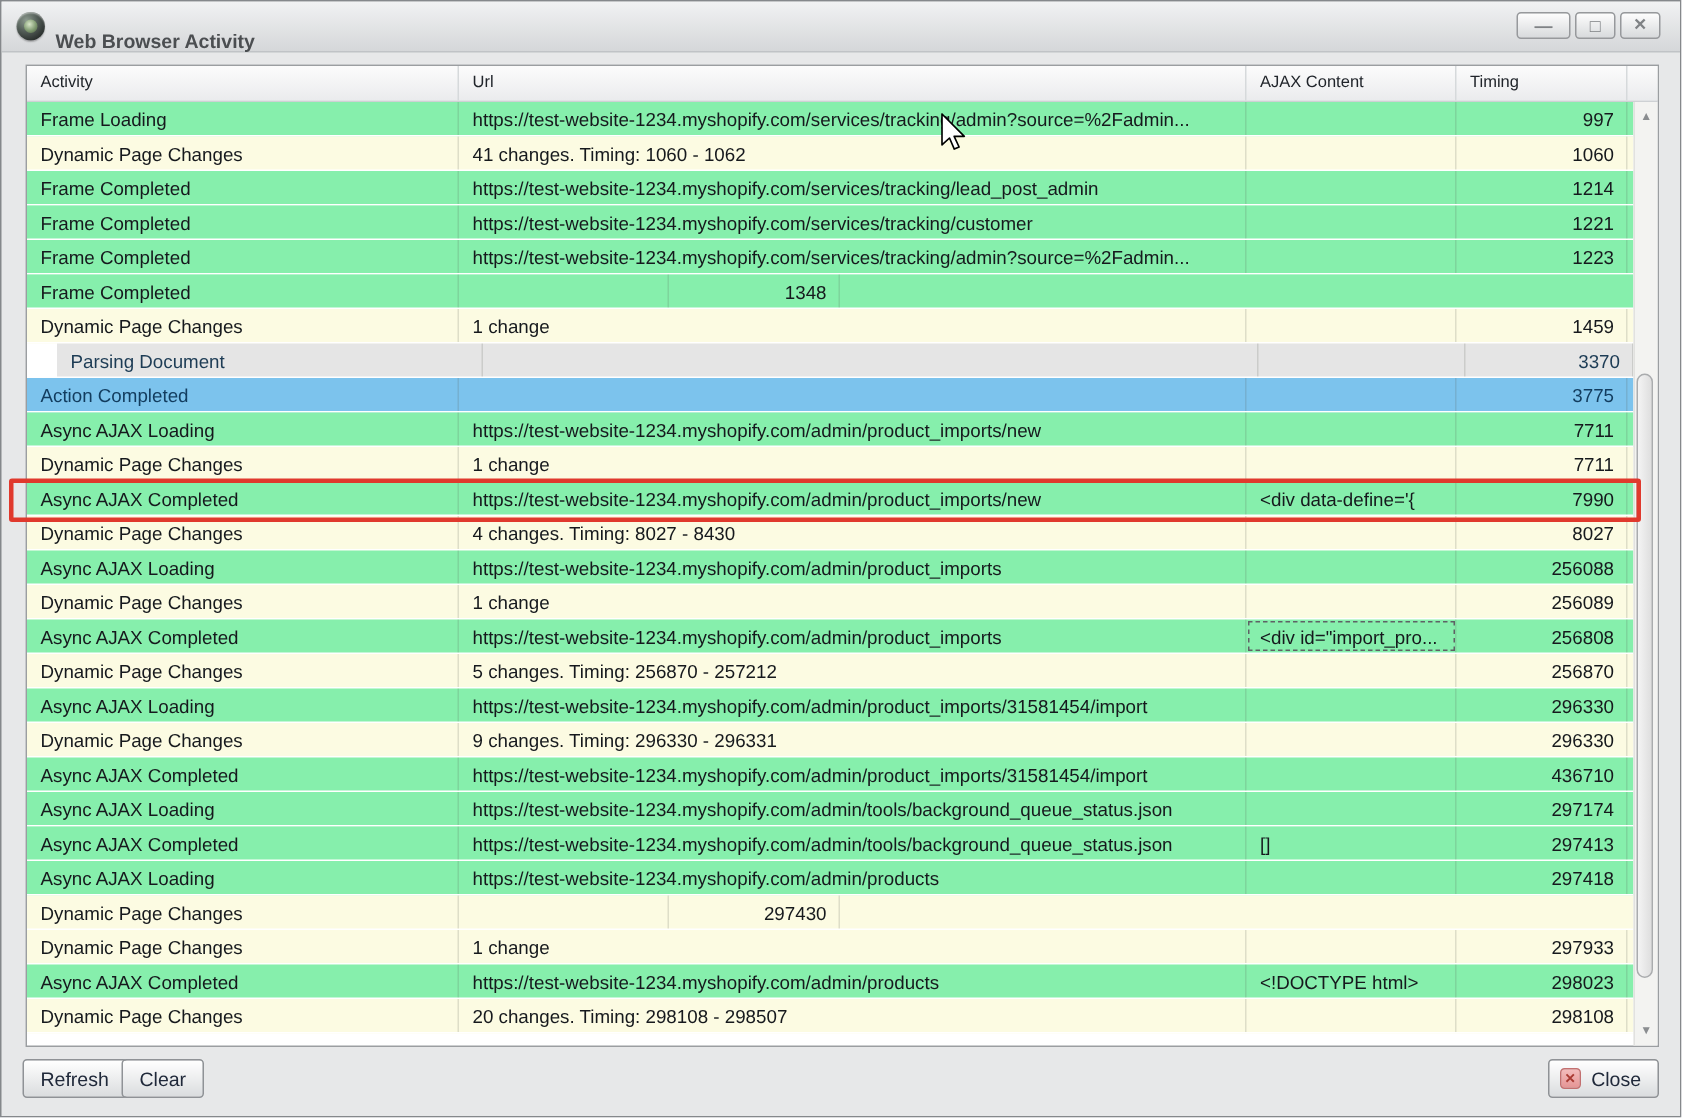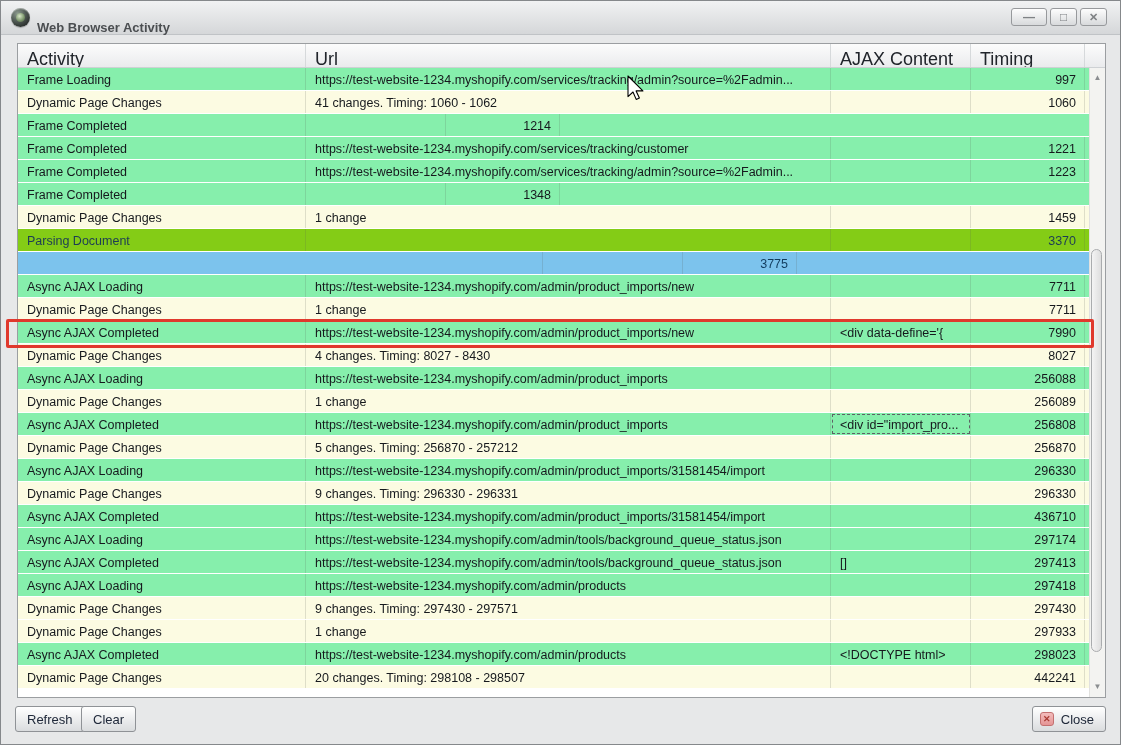--- a/index.html
+++ b/index.html
@@ -16,38 +16,38 @@
   .win-btn{position:absolute;top:7px;height:18px;box-sizing:border-box;border:1px solid #97999c;border-radius:3px;
     background:linear-gradient(#fdfdfd,#d8dadc);color:#7f8285;font-weight:bold;text-align:center;cursor:default;padding:0;line-height:16px;}
   .win-btn.min{left:1010px;width:36px;font-size:12px;line-height:10px;}
   .win-btn.max{left:1049px;width:27px;font-size:12px;line-height:15px;}
   .win-btn.cls{left:1079px;width:27px;font-size:11px;line-height:16px;}
 
   
   .grid{position:absolute;left:16px;top:42px;width:1089px;height:655px;box-sizing:border-box;border:1px solid #9b9ea1;background:#ffffff;}
   .grid-header{position:absolute;left:0;top:0;right:0;height:24px;display:flex;box-sizing:border-box;
     background:linear-gradient(#fcfcfc,#eaebed);border-bottom:1px solid #ced1d4;}
-  .hcell{box-sizing:border-box;border-right:1px solid #d6d9db;padding:5px 0 0 9px;font-size:18px;color:#21252b;white-space:nowrap;overflow:hidden;}
+  .hcell{box-sizing:border-box;border-right:1px solid #d6d9db;padding:5px 0 0 9px;font-size:11px;color:#21252b;white-space:nowrap;overflow:hidden;}
   .hcell.activity{width:288px;}
   .hcell.url{width:525px;}
   .hcell.ajax{width:140px;}
   .hcell.timing{width:114px;}
   .hcell.hspacer{flex:1;border-right:none;}
 
   .grid-body{position:absolute;left:0;top:24px;width:1071px;}
   .row{display:flex;height:23px;box-sizing:border-box;border-bottom:1px solid #ffffff;}
   .cell{box-sizing:border-box;border-right:1px solid rgba(90,95,85,0.18);padding:5px 8px 0 9px;font-size:12.5px;color:#16191d;white-space:nowrap;overflow:hidden;}
   .cell.activity{width:288px;}
   .cell.url{width:525px;}
   .cell.ajax{width:140px;}
   .cell.timing{width:114px;text-align:right;}
   .cell.spacer{flex:1;border-right:none;padding:0;}
   .row--event{background:#86efac;}
   .row--changes{background:#fcfbe2;justify-content:flex-end;}
-  .row--parsing{background:#84cc16;}
+  .row--parsing{background:#e5e5e5;margin-left:20px;}
   .row--parsing .cell{color:#1d3c55;}
   .row--action{background:#7cc3ed;}
   .row--action .cell{color:#123c5e;}
   .ajax-dotted{outline:1px dashed #5e6165;outline-offset:-2px;}
 
   
   .scrollbar{position:absolute;top:24px;right:0;bottom:0;width:16px;background:#f3f3f1;border-left:1px solid #e1e1df;box-sizing:border-box;}
   .scroll-arrow{position:absolute;left:0;width:15px;height:16px;text-align:center;font-size:8px;color:#8a8d90;line-height:16px;cursor:default;}
   .scroll-arrow.up{top:2px;}
   .scroll-arrow.down{bottom:2px;}
@@ -106,20 +106,21 @@
         </div>
         <div class="row row--changes">
           <div class="cell activity">Dynamic Page Changes</div>
           <div class="cell url">41 changes. Timing: 1060 - 1062</div>
           <div class="cell ajax"></div>
           <div class="cell timing">1060</div>
           <div class="cell spacer"></div>
         </div>
         <div class="row row--event">
           <div class="cell activity">Frame Completed</div>
+          <div class="cell url">https://test-website-1234.myshopify.com/services/tracking/lead_post_admin</div>
           <div class="cell ajax"></div>
           <div class="cell timing">1214</div>
           <div class="cell spacer"></div>
         </div>
         <div class="row row--event">
           <div class="cell activity">Frame Completed</div>
           <div class="cell url">https://test-website-1234.myshopify.com/services/tracking/customer</div>
           <div class="cell ajax"></div>
           <div class="cell timing">1221</div>
           <div class="cell spacer"></div>
@@ -145,20 +146,21 @@
           <div class="cell spacer"></div>
         </div>
         <div class="row row--parsing">
           <div class="cell activity">Parsing Document</div>
           <div class="cell url"></div>
           <div class="cell ajax"></div>
           <div class="cell timing">3370</div>
           <div class="cell spacer"></div>
         </div>
         <div class="row row--action">
+          <div class="cell activity">Action Completed</div>
           <div class="cell url"></div>
           <div class="cell ajax"></div>
           <div class="cell timing">3775</div>
           <div class="cell spacer"></div>
         </div>
         <div class="row row--event">
           <div class="cell activity">Async AJAX Loading</div>
           <div class="cell url">https://test-website-1234.myshopify.com/admin/product_imports/new</div>
           <div class="cell ajax"></div>
           <div class="cell timing">7711</div>
@@ -250,21 +252,20 @@
         </div>
         <div class="row row--event">
           <div class="cell activity">Async AJAX Loading</div>
           <div class="cell url">https://test-website-1234.myshopify.com/admin/products</div>
           <div class="cell ajax"></div>
           <div class="cell timing">297418</div>
           <div class="cell spacer"></div>
         </div>
         <div class="row row--changes">
           <div class="cell activity">Dynamic Page Changes</div>
-          <div class="cell url">9 changes. Timing: 297430 - 297571</div>
           <div class="cell ajax"></div>
           <div class="cell timing">297430</div>
           <div class="cell spacer"></div>
         </div>
         <div class="row row--changes">
           <div class="cell activity">Dynamic Page Changes</div>
           <div class="cell url">1 change</div>
           <div class="cell ajax"></div>
           <div class="cell timing">297933</div>
           <div class="cell spacer"></div>
@@ -273,21 +274,21 @@
           <div class="cell activity">Async AJAX Completed</div>
           <div class="cell url">https://test-website-1234.myshopify.com/admin/products</div>
           <div class="cell ajax">&lt;!DOCTYPE html&gt;</div>
           <div class="cell timing">298023</div>
           <div class="cell spacer"></div>
         </div>
         <div class="row row--changes">
           <div class="cell activity">Dynamic Page Changes</div>
           <div class="cell url">20 changes. Timing: 298108 - 298507</div>
           <div class="cell ajax"></div>
-          <div class="cell timing">442241</div>
+          <div class="cell timing">298108</div>
           <div class="cell spacer"></div>
         </div>
       </div>
     <div class="scrollbar">
       <div class="scroll-arrow up">▲</div>
       <div class="scroll-thumb"></div>
       <div class="scroll-arrow down">▼</div>
     </div>
   </div>
 

